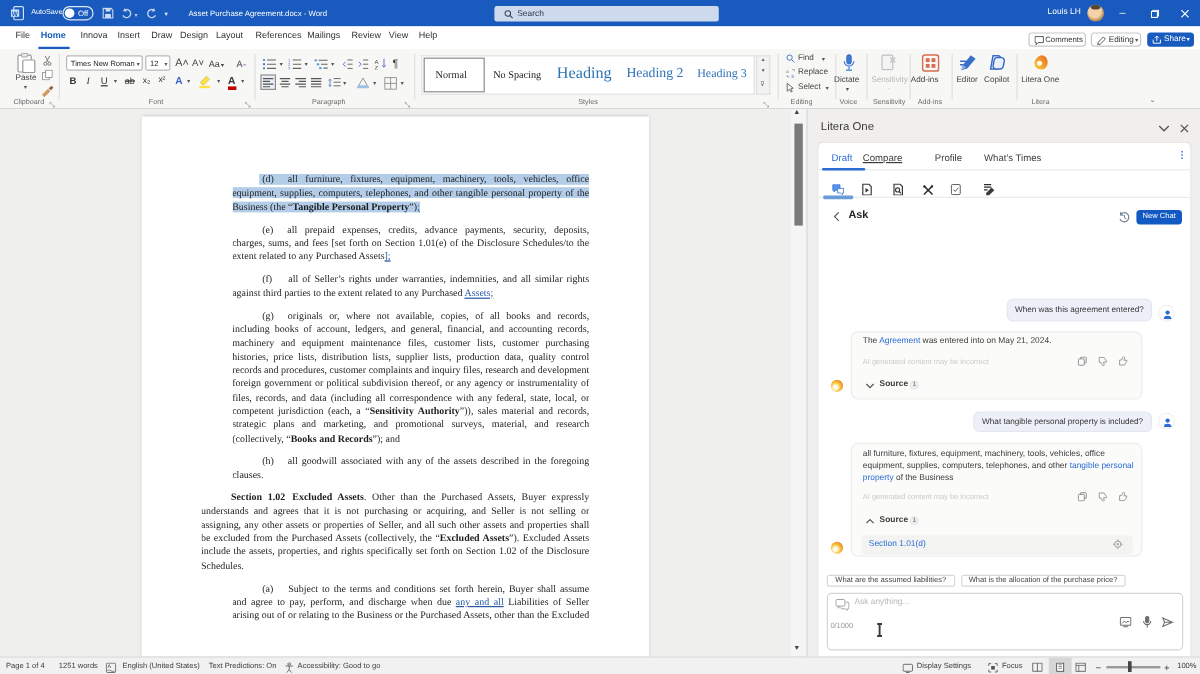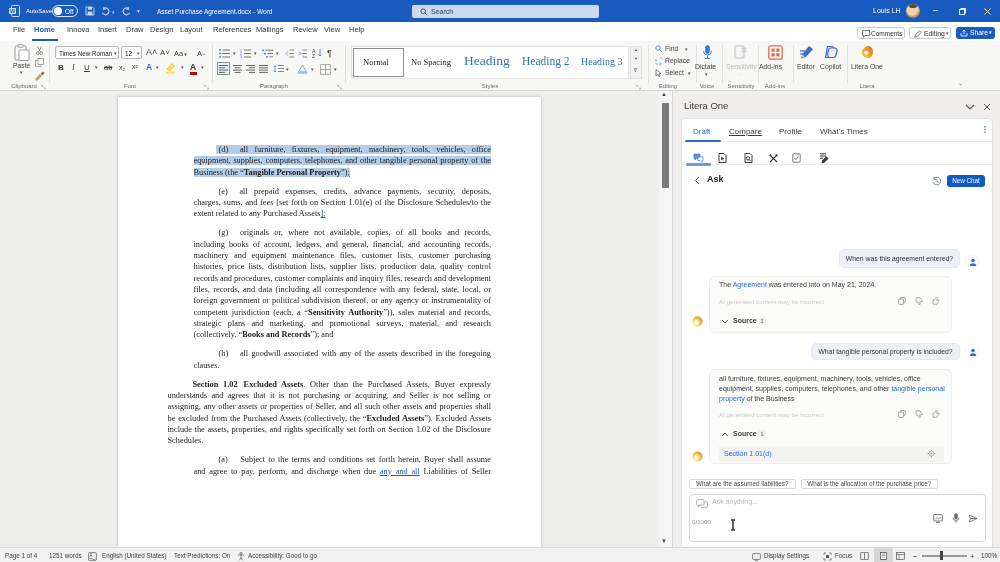--- a/index.html
+++ b/index.html
@@ -393,67 +393,72 @@
         <div class="dl"><span class="sp" style="width:22px"></span><span class="hl" style="padding-left:3px">(d)<span class="sp" style="width:11.7px"></span>all furniture, fixtures, equipment, machinery, tools, vehicles, office</span></div>
         <div class="dl"><span class="hl" style="padding-left:3px;margin-left:-3px">equipment, supplies, computers, telephones, and other tangible personal property of the</span></div>
         <div class="dl last"><span class="hl" style="padding-left:3px;margin-left:-3px">Business (the “<b>Tangible Personal Property</b>”)<span class="ins">;</span></span></div>
       </div>
       <div class="para ind">
         <div class="dl"><span class="sp" style="width:25px"></span>(e)<span class="sp" style="width:11.7px"></span>all prepaid expenses, credits, advance payments, security, deposits,</div>
         <div class="dl">charges, sums, and fees [set forth on Section 1.01(e) of the Disclosure Schedules/to the</div>
         <div class="dl last">extent related to any Purchased Assets<span class="ins">];</span></div>
       </div>
       <div class="para ind">
+        <div class="dl"><span class="sp" style="width:25px"></span>(f)<span class="sp" style="width:13.5px"></span>all of Seller’s rights under warranties, indemnities, and all similar rights</div>
+        <div class="dl last">against third parties to the extent related to any Purchased <span class="ins">Assets;</span></div>
+      </div>
+      <div class="para ind">
         <div class="dl"><span class="sp" style="width:25px"></span>(g)<span class="sp" style="width:11.7px"></span>originals or, where not available, copies, of all books and records,</div>
         <div class="dl">including books of account, ledgers, and general, financial, and accounting records,</div>
         <div class="dl">machinery and equipment maintenance files, customer lists, customer purchasing</div>
         <div class="dl">histories, price lists, distribution lists, supplier lists, production data, quality control</div>
         <div class="dl">records and procedures, customer complaints and inquiry files, research and development</div>
+        <div class="dl">foreign government or political subdivision thereof, or any agency or instrumentality of</div>
         <div class="dl">files, records, and data (including all correspondence with any federal, state, local, or</div>
-        <div class="dl">foreign government or political subdivision thereof, or any agency or instrumentality of</div>
         <div class="dl">competent jurisdiction (each, a “<b>Sensitivity Authority</b>”)), sales material and records,</div>
         <div class="dl">strategic plans and marketing, and promotional surveys, material, and research</div>
         <div class="dl last">(collectively, “<b>Books and Records</b>”); and</div>
       </div>
       <div class="para ind">
         <div class="dl"><span class="sp" style="width:25px"></span>(h)<span class="sp" style="width:11.7px"></span>all goodwill associated with any of the assets described in the foregoing</div>
         <div class="dl last">clauses.</div>
       </div>
       <div class="para">
         <div class="dl"><span class="sp" style="width:25px"></span><b>Section 1.02</b><span class="sp" style="width:6px"></span><b>Excluded Assets</b>. Other than the Purchased Assets, Buyer expressly</div>
         <div class="dl">understands and agrees that it is not purchasing or acquiring, and Seller is not selling or</div>
         <div class="dl">assigning, any other assets or properties of Seller, and all such other assets and properties shall</div>
         <div class="dl">be excluded from the Purchased Assets (collectively, the “<b>Excluded Assets</b>”). Excluded Assets</div>
         <div class="dl">include the assets, properties, and rights specifically set forth on Section 1.02 of the Disclosure</div>
         <div class="dl last">Schedules.</div>
       </div>
       <div class="para ind">
         <div class="dl"><span class="sp" style="width:25px"></span>(a)<span class="sp" style="width:12.5px"></span>Subject to the terms and conditions set forth herein, Buyer shall assume</div>
         <div class="dl">and agree to pay, perform, and discharge when due <span class="ins">any and all</span> Liabilities of Seller</div>
+        <div class="dl">arising out of or relating to the Business or the Purchased Assets, other than the Excluded</div>
       </div>
     </div>
   </div>
 </div>
 <div id="dscroll">
   <span class="abs" style="left:2px;top:0px;font-size:6px;color:#444;">▲</span>
   <div id="dthumb"></div>
   <span class="abs" style="left:2px;top:447px;font-size:6px;color:#444;">▼</span>
 </div>
 <div id="panel">
   <span class="abs" style="left:11px;top:9px;font-size:9.5px;color:#3a3a3a;">Litera One</span>
   <svg class="abs" style="left:292px;top:13px" width="10" height="6" viewBox="0 0 10 6">
       <path d="M1 1 L5 5 L9 1" fill="none" stroke="#555" stroke-width="1.1"></path>
     </svg>
   <svg class="abs" style="left:310px;top:12px" width="8" height="8" viewBox="0 0 8 8">
       <path d="M1 1 L7 7 M7 1 L1 7" stroke="#555" stroke-width="1"></path>
     </svg>
   <div id="pcard">
 
     <span class="abs" style="left:11px;top:8px;font-size:8px;color:#2a6bd4;">Draft</span>
-    <span class="abs" style="left:47px;top:8px;font-size:8px;color:#3c3c3c;text-decoration:underline;">Compare</span>
+    <span class="abs" style="left:37px;top:8px;font-size:8px;color:#3c3c3c;text-decoration:underline;">Compare</span>
     <span class="abs" style="left:97px;top:8px;font-size:8px;color:#3c3c3c;">Profile</span>
     <span class="abs" style="left:138px;top:8px;font-size:8px;color:#3c3c3c;">What's Times</span>
     <span class="abs" style="left:299px;top:6px;font-size:8px;color:#2a6bd4;font-weight:bold;">⋮</span>
     <div class="abs" style="left:0px;top:22px;width:310px;height:1px;background:#ebebeb;"></div>
     <div class="abs" style="left:3px;top:21px;width:36px;height:2.2px;background:#2a6bd4;border-radius:1px;"></div>
 
     <svg class="abs" style="left:11px;top:34px" width="11" height="10" viewBox="0 0 11 10">
       <path d="M1 1 h6 v4.5 h-3.5 l-1.5 1.5 v-1.5 h-1 Z" fill="#5a93e8" stroke="#3a78d8" stroke-width="0.7"></path>
       <path d="M5 4 h5 v3.8 h-1 v1.5 l-1.5 -1.5 h-2.5 Z" fill="#fff" stroke="#3a78d8" stroke-width="0.7"></path>
     </svg>

